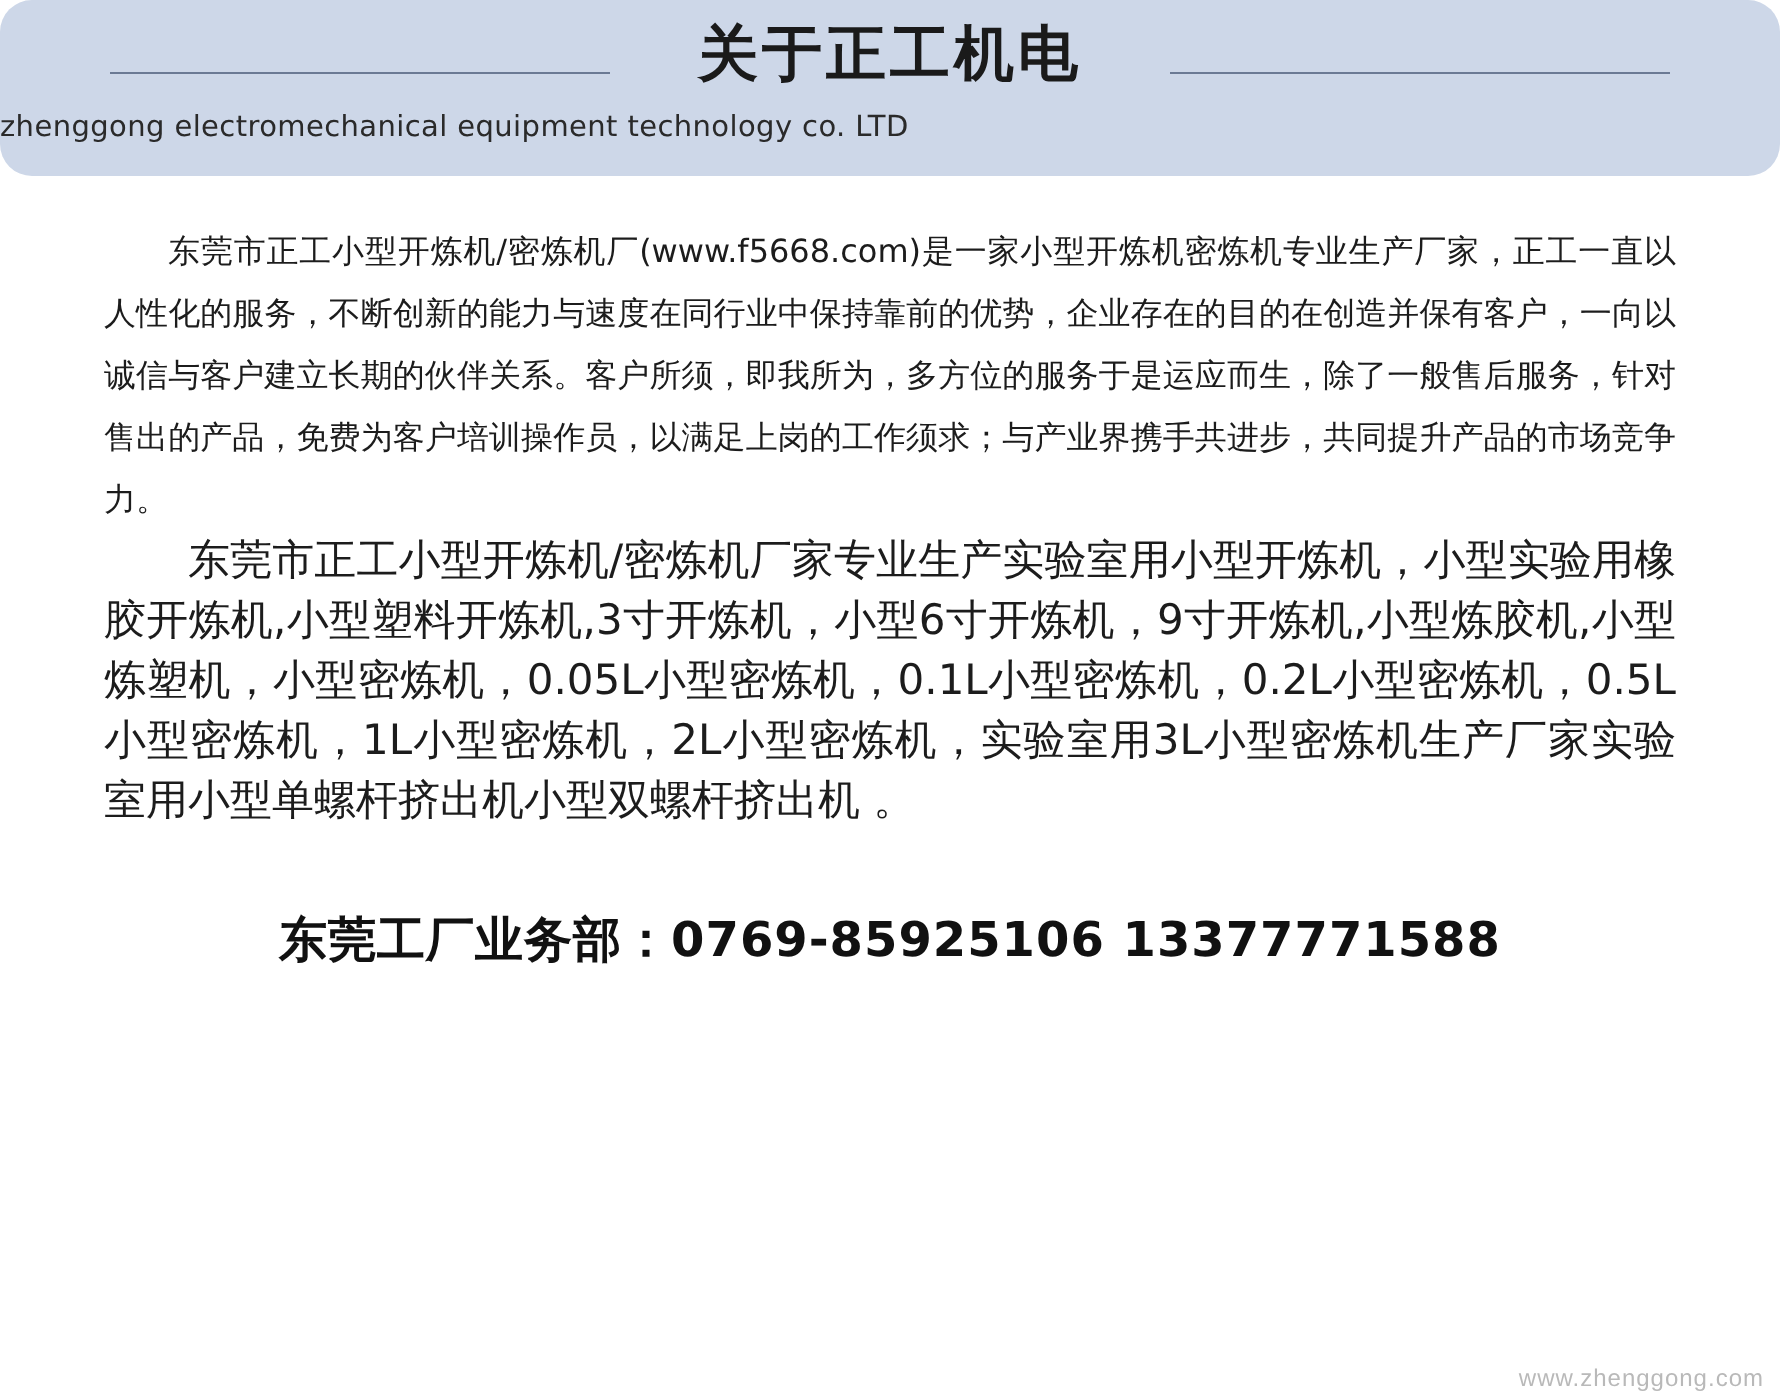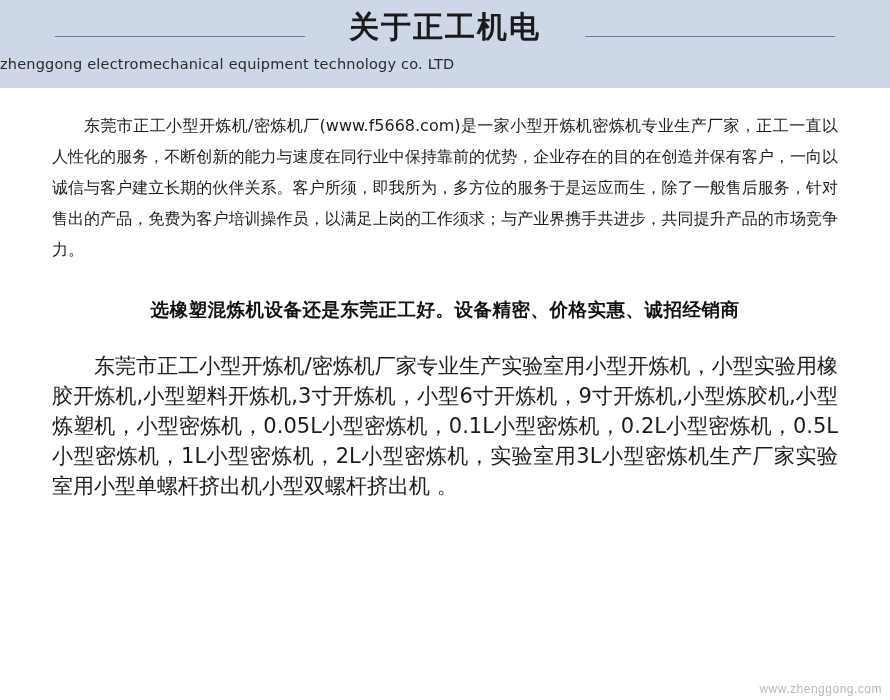--- a/index.html
+++ b/index.html
@@ -23,20 +23,21 @@
   }
 
   
   .header {
     position: relative;
     width: 890px;
     height: 88px;
     background: #cdd7e8;
     box-sizing: border-box;
     overflow: hidden;
+    border-radius: 16px;
   }
   .header-title-row {
     position: relative;
     height: 48px;
     display: flex;
     align-items: center;
     justify-content: center;
     padding-top: 6px;
     box-sizing: border-box;
   }
@@ -152,25 +153,27 @@
       <span class="rule-right"></span>
       <span class="header-title">关于正工机电</span>
     </div>
     <div class="header-sub">zhenggong electromechanical equipment technology co. LTD</div>
   </div>
 
   <div class="content">
 
     <p class="para">东莞市正工小型开炼机/密炼机厂(www.f5668.com)是一家小型开炼机密炼机专业生产厂家，正工一直以人性化的服务，不断创新的能力与速度在同行业中保持靠前的优势，企业存在的目的在创造并保有客户，一向以诚信与客户建立长期的伙伴关系。客户所须，即我所为，多方位的服务于是运应而生，除了一般售后服务，针对售出的产品，免费为客户培训操作员，以满足上岗的工作须求；与产业界携手共进步，共同提升产品的市场竞争力。</p>
 
-    <div class="headline">选橡塑混炼机设备还是东莞正工好。设备精密、价格实惠、诚招经销商</div>
 
     <p class="para para-2">东莞市正工小型开炼机/密炼机厂家专业生产实验室用小型开炼机，小型实验用橡胶开炼机,小型塑料开炼机,3寸开炼机，小型6寸开炼机，9寸开炼机,小型炼胶机,小型炼塑机，小型密炼机，0.05L小型密炼机，0.1L小型密炼机，0.2L小型密炼机，0.5L小型密炼机，1L小型密炼机，2L小型密炼机，实验室用3L小型密炼机生产厂家实验室用小型单螺杆挤出机小型双螺杆挤出机 。</p>
 
     <div class="spacer-lg"></div>
 
+    <div class="contact">
+      <span>东莞工厂业务部：</span><span>0769-85925106 13377771588</span>
+    </div>
 
 
   </div>
 
   <div class="watermark">www.zhenggong.com</div>
 
 </div>
 
 </body></html>

